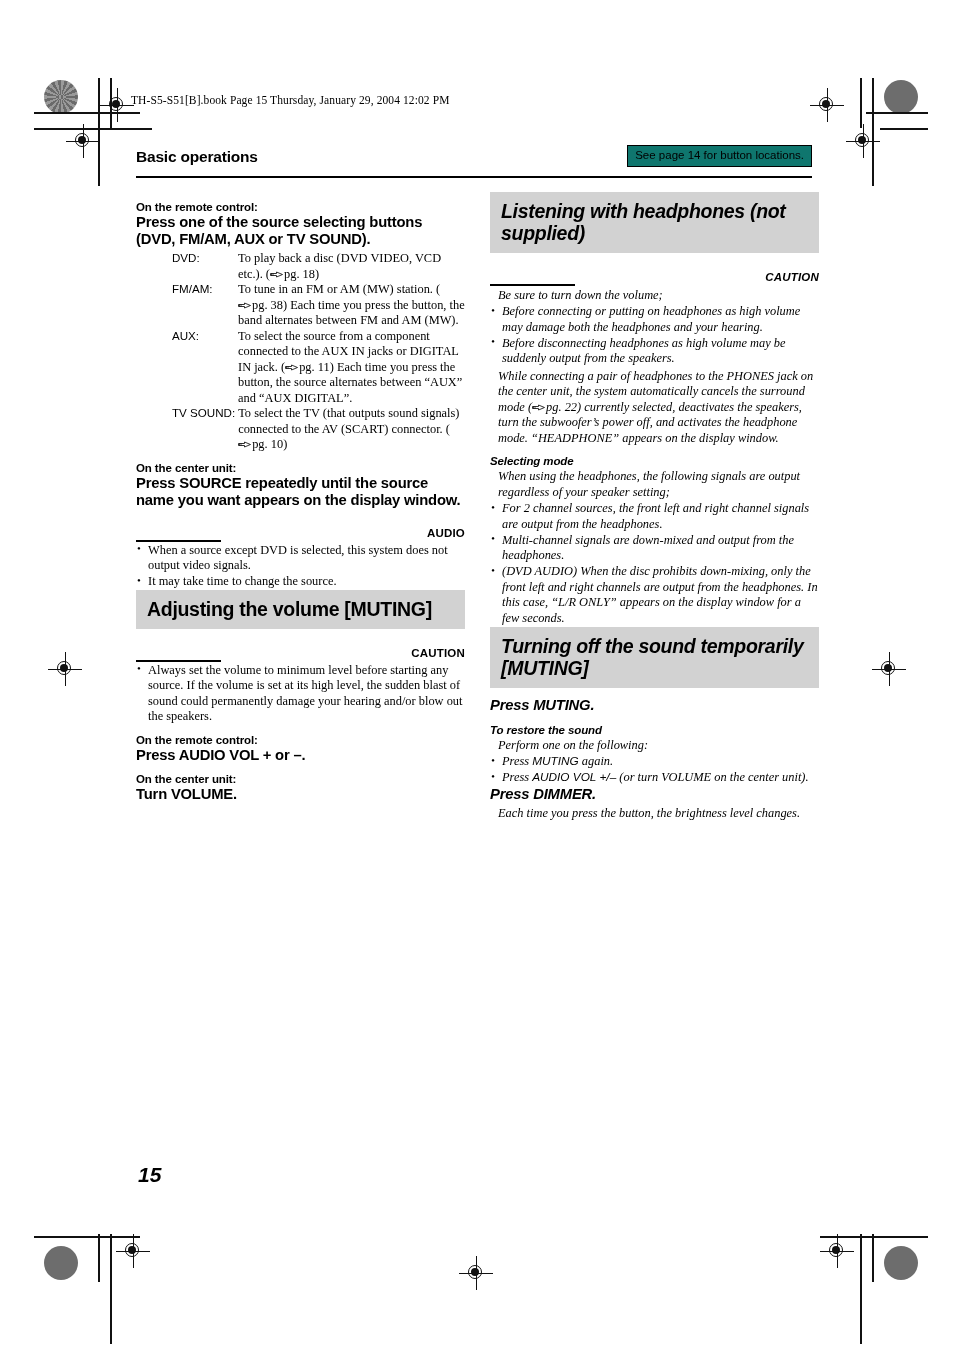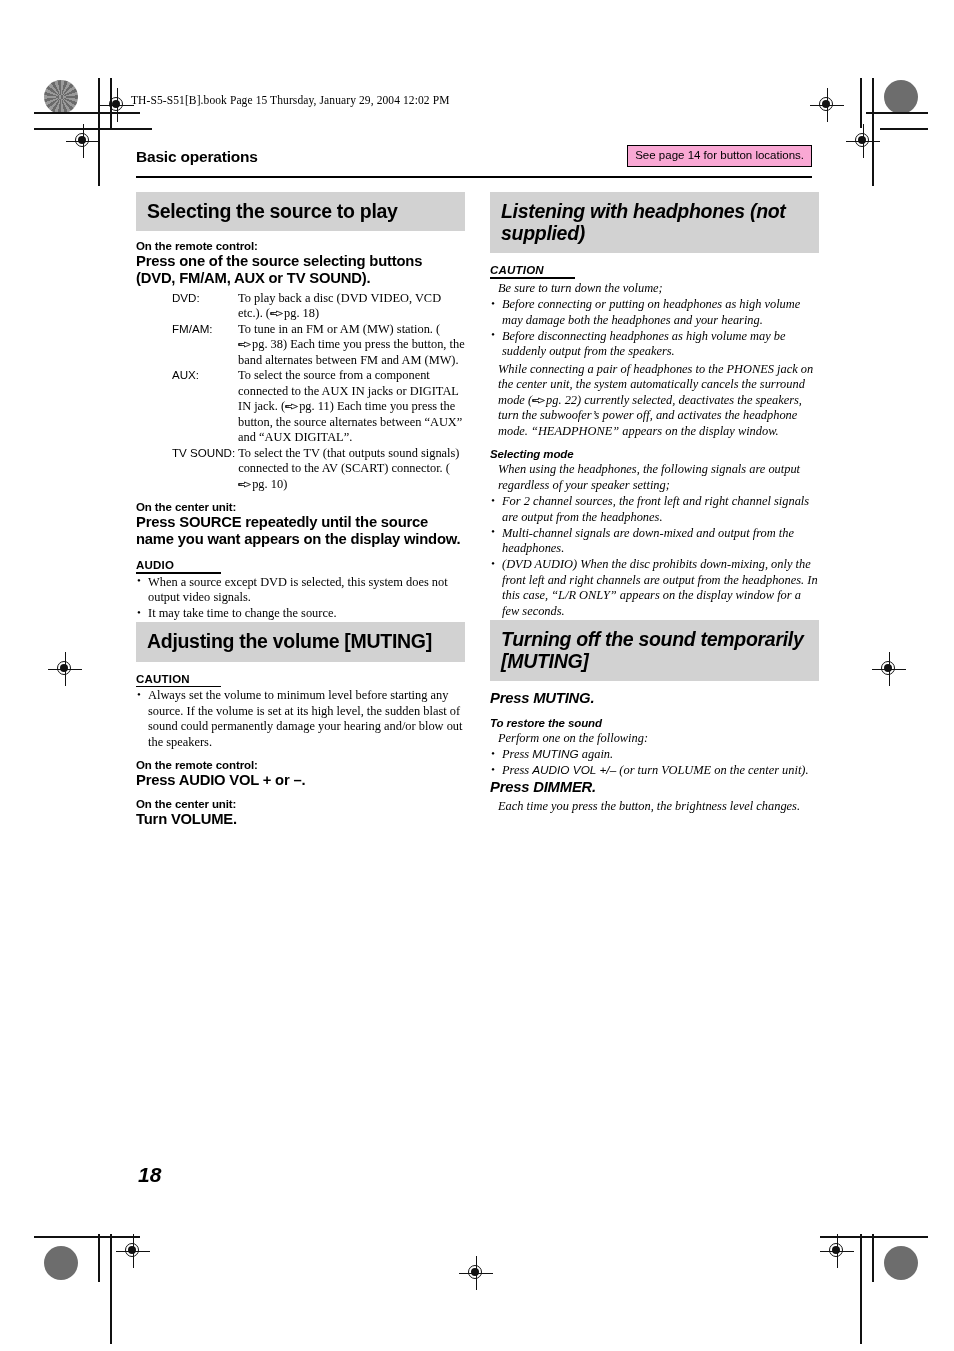--- a/index.html
+++ b/index.html
@@ -95,21 +95,21 @@
   }
   .ref-box {
     position: absolute;
     right: 0;
     top: -3px;
     border: 1.3px solid #000;
     padding: 3px 7px 4px 7px;
     font-family: "Liberation Sans", sans-serif;
     font-size: 11.5px;
     line-height: 1.1;
-    background: #f9a8d4;
+    background: #0f766e;
     white-space: nowrap;
   }
   .header-rule {
     position: absolute;
     left: 136px;
     top: 176px;
     width: 676px;
     height: 2.4px;
     background: #000;
   }
@@ -152,22 +152,23 @@
     font-size: 14.8px;
     line-height: 1.16;
     margin: 0 0 3px 0;
     letter-spacing: -0.2px;
   }
 
   .label-rule {
     font-family: "Liberation Sans", sans-serif;
     font-weight: bold;
     font-size: 11.5px;
-    margin: 11px 0 0 0;
+    margin: 18px 0 0 0;
     letter-spacing: 0.2px;
+    text-align: right;
   }
   .label-rule .bar {
     display: block;
     width: 85px;
     height: 1.5px;
     background: #000;
     margin-top: 1px;
   }
 
   .body-text {
@@ -334,23 +335,20 @@
 <div class="filepath">TH-S5-S51[B].book  Page 15  Thursday, January 29, 2004  12:02 PM</div>
 
 <div class="page-header">
   <span class="title">Basic operations</span>
   <span class="ref-box">See page 14 for button locations.</span>
 </div>
 <div class="header-rule"></div>
 
 <div class="col col-left" id="colLeft">
     <div class="section">
-      <div class="sec-head">
-        <h2>Selecting the source to play</h2>
-      </div>
       <div class="subhead">On the remote control:</div>
       <p class="instruction">Press one of the source selecting buttons (DVD, FM/AM, AUX or TV SOUND).</p>
       <div class="deflist">
         <div class="row">
           <div class="term">DVD:</div>
           <div class="desc">To play back a disc (DVD VIDEO, VCD etc.). (<span class="pgref"><span class="hand"><svg viewBox="0 0 26 18" width="13" height="9" xmlns="http://www.w3.org/2000/svg">
                   <path d="M1 11 L13 11 L13 14 L25 9 L13 4 L13 7 L1 7 Z" fill="none" stroke="#000" stroke-width="1.6"></path>
                   <path d="M3 7 L3 11 M6 7 L6 11" stroke="#000" stroke-width="1.4"></path>
                 </svg></span><span>pg. 18</span></span>)</div>
         </div>
@@ -432,13 +430,13 @@
         <li>Press <span class="btn">MUTING</span> again.</li>
         <li>Press <span class="btn">AUDIO VOL +/–</span> (or turn VOLUME on the center unit).</li>
       </ul>
     </div>
     <div class="section">
       <p class="instruction">Press DIMMER.</p>
       <p class="body-text">Each time you press the button, the brightness level changes.</p>
     </div>
   </div>
 
-<div class="page-number">18</div>
+<div class="page-number">15</div>
 
 </body></html>

